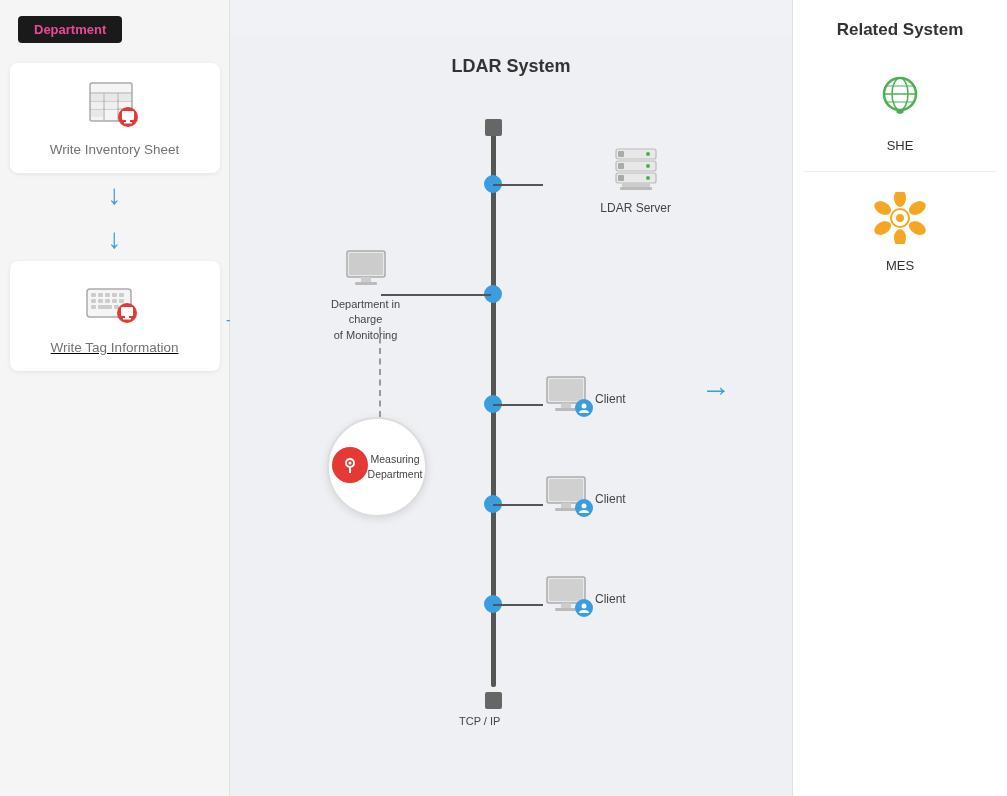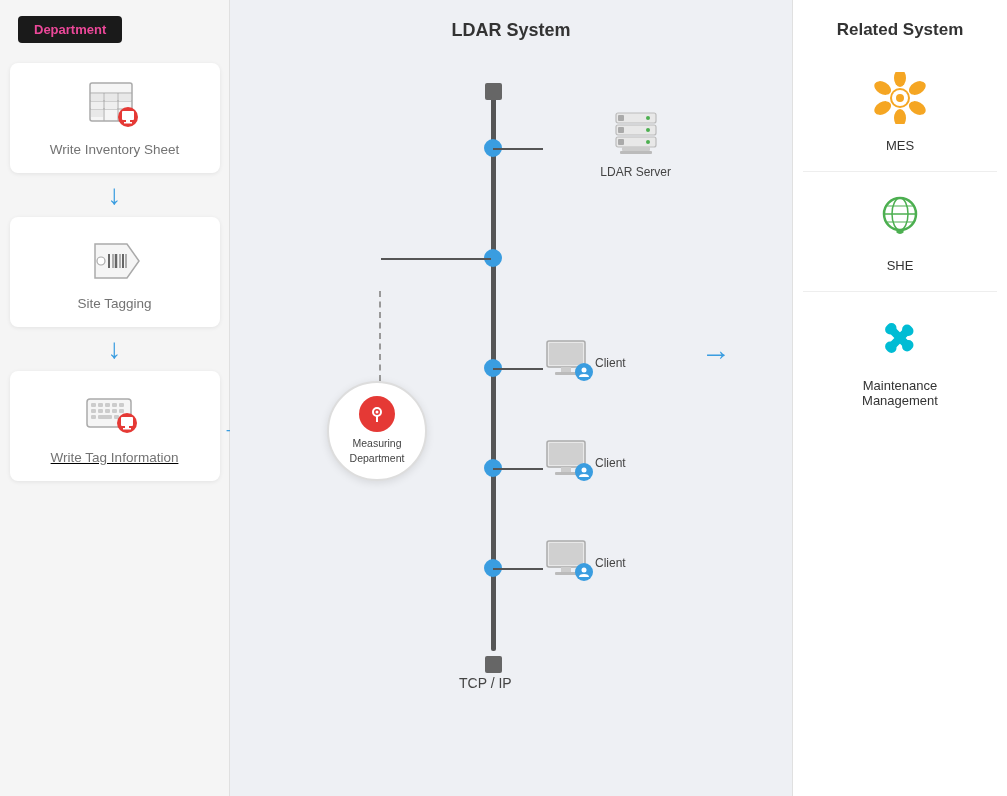--- a/index.html
+++ b/index.html
@@ -85,20 +85,21 @@
 
     
     .center-panel {
       flex: 1;
       background: #eef0f4;
       display: flex;
       flex-direction: column;
       align-items: center;
       padding: 20px 0 10px;
       position: relative;
+      margin-top: 36px;
     }
 
     .center-title {
       font-size: 18px;
       font-weight: bold;
       color: #333;
       margin-bottom: 30px;
     }
 
     
@@ -185,30 +186,30 @@
 
     
     .measuring-circle {
       position: absolute;
       width: 100px;
       height: 100px;
       border-radius: 50%;
       background: white;
       border: 2px solid #ddd;
       display: flex;
-      flex-direction: column;
+      flex-direction: row;
       align-items: center;
       justify-content: center;
       box-shadow: 0 2px 8px rgba(0,0,0,0.1);
     }
 
     
     .tcp-label {
       position: absolute;
-      font-size: 14px;
+      font-size: 11px;
       color: #444;
       text-align: center;
     }
 
     
     .right-panel {
       width: 215px;
       background: white;
       border-left: 1px solid #e0e0e0;
       display: flex;
@@ -291,39 +292,20 @@
         <rect x="36" y="30" width="12" height="9" rx="1" fill="white"></rect>
         <rect x="40" y="39" width="4" height="2" fill="white"></rect>
         <rect x="38" y="41" width="8" height="1.5" fill="white"></rect>
       </svg>
     </div>
     <div class="card-label">Write Inventory Sheet</div>
   </div>
 
   <div class="arrow-down">↓</div>
 
-  <div class="process-card">
-    <div class="card-icon">
-
-      <svg width="56" height="50" viewBox="0 0 56 50">
-
-        <path d="M8 8 L40 8 L52 25 L40 42 L8 42 Z" fill="#f5f5f5" stroke="#aaa" stroke-width="1.5"></path>
-
-        <circle cx="14" cy="25" r="4" fill="white" stroke="#aaa" stroke-width="1.2"></circle>
-
-        <line x1="22" y1="18" x2="22" y2="32" stroke="#666" stroke-width="2"></line>
-        <line x1="26" y1="18" x2="26" y2="32" stroke="#666" stroke-width="1"></line>
-        <line x1="29" y1="18" x2="29" y2="32" stroke="#666" stroke-width="2.5"></line>
-        <line x1="33" y1="18" x2="33" y2="32" stroke="#666" stroke-width="1"></line>
-        <line x1="36" y1="18" x2="36" y2="32" stroke="#666" stroke-width="2"></line>
-        <line x1="39" y1="18" x2="39" y2="32" stroke="#666" stroke-width="1"></line>
-      </svg>
-    </div>
-    <div class="card-label">Site Tagging</div>
-  </div>
 
   <div class="arrow-down">↓</div>
 
   <div class="process-card" style="position:relative;text-decoration:underline;">
     <div class="card-icon">
 
       <svg width="60" height="52" viewBox="0 0 60 52">
 
         <rect x="2" y="10" width="44" height="28" rx="3" fill="#f5f5f5" stroke="#aaa" stroke-width="1.5"></rect>
 
@@ -386,20 +368,35 @@
         <rect x="12" y="38" width="28" height="4" rx="1" fill="#ccc"></rect>
         <rect x="10" y="42" width="32" height="3" rx="1" fill="#bbb"></rect>
       </svg>
       <div class="device-label">LDAR Server</div>
     </div>
 
     <div class="node-dot" style="top: 178px;"></div>
 
     <div class="h-line" style="left:40px; top:187px; width:110px;"></div>
 
+    <div class="dept-monitor" style="left:-10px; top:142px;">
+      <div style="display:flex; flex-direction:column; align-items:center; gap:4px;">
+        <svg width="46" height="44" viewBox="0 0 46 44">
+          <rect x="4" y="2" width="38" height="26" rx="2" fill="#e8e8e8" stroke="#aaa" stroke-width="1.5"></rect>
+          <rect x="6" y="4" width="34" height="22" rx="1" fill="#ccc"></rect>
+          <rect x="18" y="28" width="10" height="5" fill="#ccc"></rect>
+          <rect x="12" y="33" width="22" height="3" rx="1" fill="#bbb"></rect>
+        </svg>
+        <div style="font-size:11px; color:#444; text-align:center; line-height:1.4;">
+          <span>Department in</span><br>
+          <span>charge</span><br>
+          <span>of Monitoring</span>
+        </div>
+      </div>
+    </div>
 
     <div style="position:absolute; left:38px; top:220px; width:1px; height:90px; border-left:2px dashed #999;"></div>
 
     <div class="measuring-circle" style="left:-14px; top:310px;">
 
       <div style="width:36px; height:36px; background:#e53935; border-radius:50%; display:flex; align-items:center; justify-content:center; margin-bottom:4px;">
         <svg width="20" height="20" viewBox="0 0 20 20">
 
           <circle cx="10" cy="8" r="4" fill="none" stroke="white" stroke-width="2"></circle>
           <circle cx="10" cy="8" r="1.5" fill="white"></circle>
@@ -480,69 +477,48 @@
   </div>
 </div>
 
 <div class="right-panel">
   <div class="right-title">Related System</div>
 
   <div class="related-item">
     <div>
       
       <svg width="52" height="52" viewBox="0 0 52 52">
+
+        <circle cx="26" cy="22" r="16" fill="none" stroke="#4caf50" stroke-width="2.5"></circle>
+        <ellipse cx="26" cy="22" rx="8" ry="16" fill="none" stroke="#4caf50" stroke-width="1.5"></ellipse>
+        <line x1="10" y1="22" x2="42" y2="22" stroke="#4caf50" stroke-width="1.5"></line>
+        <line x1="11" y1="14" x2="41" y2="14" stroke="#4caf50" stroke-width="1"></line>
+        <line x1="11" y1="30" x2="41" y2="30" stroke="#4caf50" stroke-width="1"></line>
+
+        <path d="M22 40 Q26 34 30 40 Q26 44 22 40Z" fill="#4caf50"></path>
+      </svg>
+    </div>
+    <div class="related-label">SHE</div>
+  </div>
+
+  <div class="related-item">
+    <div>
+      
+      <svg width="52" height="52" viewBox="0 0 52 52">
         <g transform="translate(26,26)">
 
           <circle cx="0" cy="0" r="10" fill="#f5a623"></circle>
 
           <ellipse cx="0" cy="-20" rx="6" ry="9" fill="#f5a623" transform="rotate(0)"></ellipse>
           <ellipse cx="0" cy="-20" rx="6" ry="9" fill="#f5a623" transform="rotate(60)"></ellipse>
           <ellipse cx="0" cy="-20" rx="6" ry="9" fill="#f5a623" transform="rotate(120)"></ellipse>
           <ellipse cx="0" cy="-20" rx="6" ry="9" fill="#f5a623" transform="rotate(180)"></ellipse>
           <ellipse cx="0" cy="-20" rx="6" ry="9" fill="#f5a623" transform="rotate(240)"></ellipse>
           <ellipse cx="0" cy="-20" rx="6" ry="9" fill="#f5a623" transform="rotate(300)"></ellipse>
           <circle cx="0" cy="0" r="8" fill="white"></circle>
           <circle cx="0" cy="0" r="4" fill="#f5a623"></circle>
         </g>
       </svg>
     </div>
     <div class="related-label">MES</div>
   </div>
 
-  <div class="related-item">
-    <div>
-      
-      <svg width="52" height="52" viewBox="0 0 52 52">
-
-        <circle cx="26" cy="22" r="16" fill="none" stroke="#4caf50" stroke-width="2.5"></circle>
-        <ellipse cx="26" cy="22" rx="8" ry="16" fill="none" stroke="#4caf50" stroke-width="1.5"></ellipse>
-        <line x1="10" y1="22" x2="42" y2="22" stroke="#4caf50" stroke-width="1.5"></line>
-        <line x1="11" y1="14" x2="41" y2="14" stroke="#4caf50" stroke-width="1"></line>
-        <line x1="11" y1="30" x2="41" y2="30" stroke="#4caf50" stroke-width="1"></line>
-
-        <path d="M22 40 Q26 34 30 40 Q26 44 22 40Z" fill="#4caf50"></path>
-      </svg>
-    </div>
-    <div class="related-label">SHE</div>
-  </div>
-
-  <div class="related-item">
-    <div>
-      
-      <svg width="52" height="52" viewBox="0 0 52 52">
-
-        <g transform="rotate(-45, 26, 26)">
-          <rect x="10" y="22" width="30" height="8" rx="4" fill="#00bcd4"></rect>
-          <rect x="8" y="20" width="10" height="12" rx="5" fill="#00bcd4"></rect>
-          <rect x="32" y="20" width="10" height="12" rx="5" fill="#00bcd4"></rect>
-        </g>
-
-        <g transform="rotate(45, 26, 26)">
-          <rect x="10" y="22" width="30" height="8" rx="4" fill="#00bcd4"></rect>
-          <rect x="8" y="20" width="10" height="12" rx="5" fill="#00bcd4"></rect>
-          <rect x="32" y="20" width="10" height="12" rx="5" fill="#00bcd4"></rect>
-        </g>
-      </svg>
-    </div>
-    <div class="related-label" style="white-space:pre-line;">Maintenance
-Management</div>
-  </div>
 </div>
 
 </body></html>

